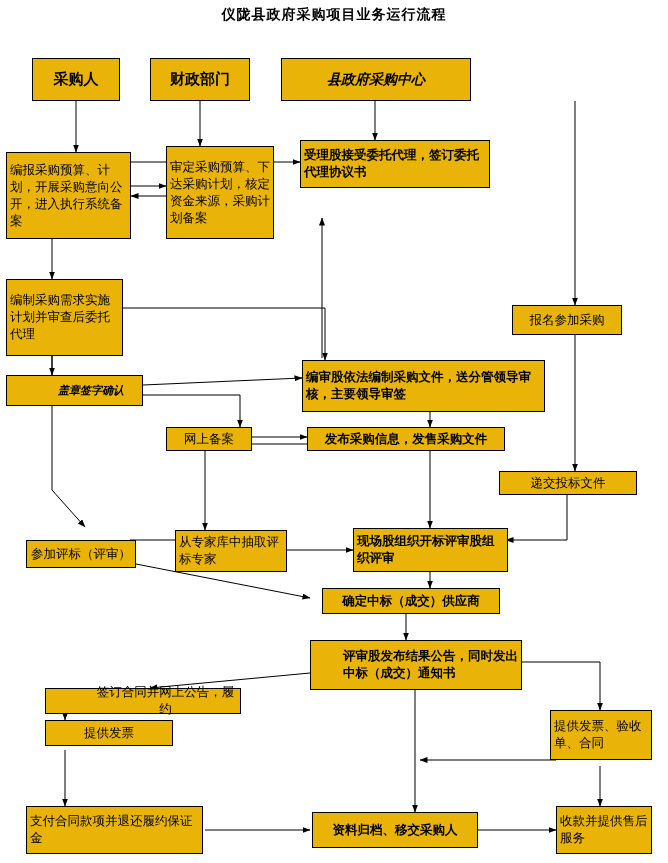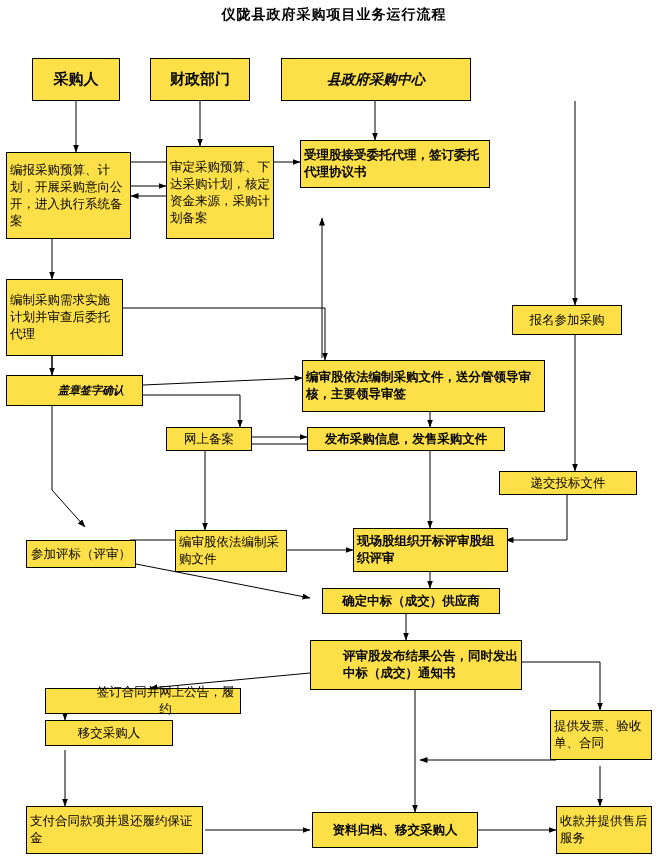--- a/index.html
+++ b/index.html
@@ -26,21 +26,21 @@
     font-size: 14px;
     font-weight: bold;
     font-family: "Liberation Serif", serif;
     color: #000000;
     letter-spacing: 1px;
   }
   .box {
     position: absolute;
     box-sizing: border-box;
     border: 1px solid #000000;
-    background: #fde047;
+    background: #eab308;
     color: #000000;
     font-size: 12.5px;
     line-height: 17px;
     display: flex;
     align-items: center;
     justify-content: center;
     text-align: center;
     padding: 2px 3px;
     font-family: "Liberation Sans", sans-serif;
   }
@@ -179,28 +179,28 @@
 
   <div class="box" style="left:512px; top:305px; width:110px; height:30px;">报名参加采购</div>
 
   <div class="box left bold" style="left:302px; top:360px; width:243px; height:52px;">编审股依法编制采购文件，送分管领导审核，主要领导审签</div>
   <div class="box" style="left:166px; top:427px; width:86px;  height:24px;">网上备案</div>
   <div class="box bold" style="left:307px; top:427px; width:198px; height:24px;">发布采购信息，发售采购文件</div>
 
   <div class="box" style="left:499px; top:471px; width:138px; height:24px;">递交投标文件</div>
 
   <div class="box" style="left:26px;  top:540px; width:110px; height:28px;">参加评标（评审）</div>
-  <div class="box left" style="left:175px; top:530px; width:112px; height:42px;">编审股依法编制采购文件</div>
+  <div class="box left" style="left:175px; top:530px; width:112px; height:42px;">从专家库中抽取评标专家</div>
   <div class="box left bold" style="left:353px; top:528px; width:155px; height:44px;">现场股组织开标评审股组织评审</div>
 
   <div class="box bold" style="left:322px; top:588px; width:178px; height:26px;">确定中标（成交）供应商</div>
   <div class="box left bold" style="left:310px; top:640px; width:212px; height:50px;padding-left:32px;">评审股发布结果公告，同时发出中标（成交）通知书</div>
 
   <div class="box" style="left:45px;  top:688px; width:196px; height:26px;padding-left:48px;">签订合同并网上公告，履约</div>
-  <div class="box" style="left:45px;  top:720px; width:128px; height:26px;">移交采购人</div>
+  <div class="box" style="left:45px;  top:720px; width:128px; height:26px;">提供发票</div>
 
   <div class="box left" style="left:550px; top:710px; width:102px; height:50px;">提供发票、验收单、合同</div>
 
   <div class="box left" style="left:26px;  top:806px; width:177px; height:48px;">支付合同款项并退还履约保证金</div>
   <div class="box bold" style="left:312px; top:812px; width:166px; height:36px;">资料归档、移交采购人</div>
   <div class="box left" style="left:556px; top:806px; width:96px;  height:48px;">收款并提供售后服务</div>
 
 </div>
 
 </body></html>

